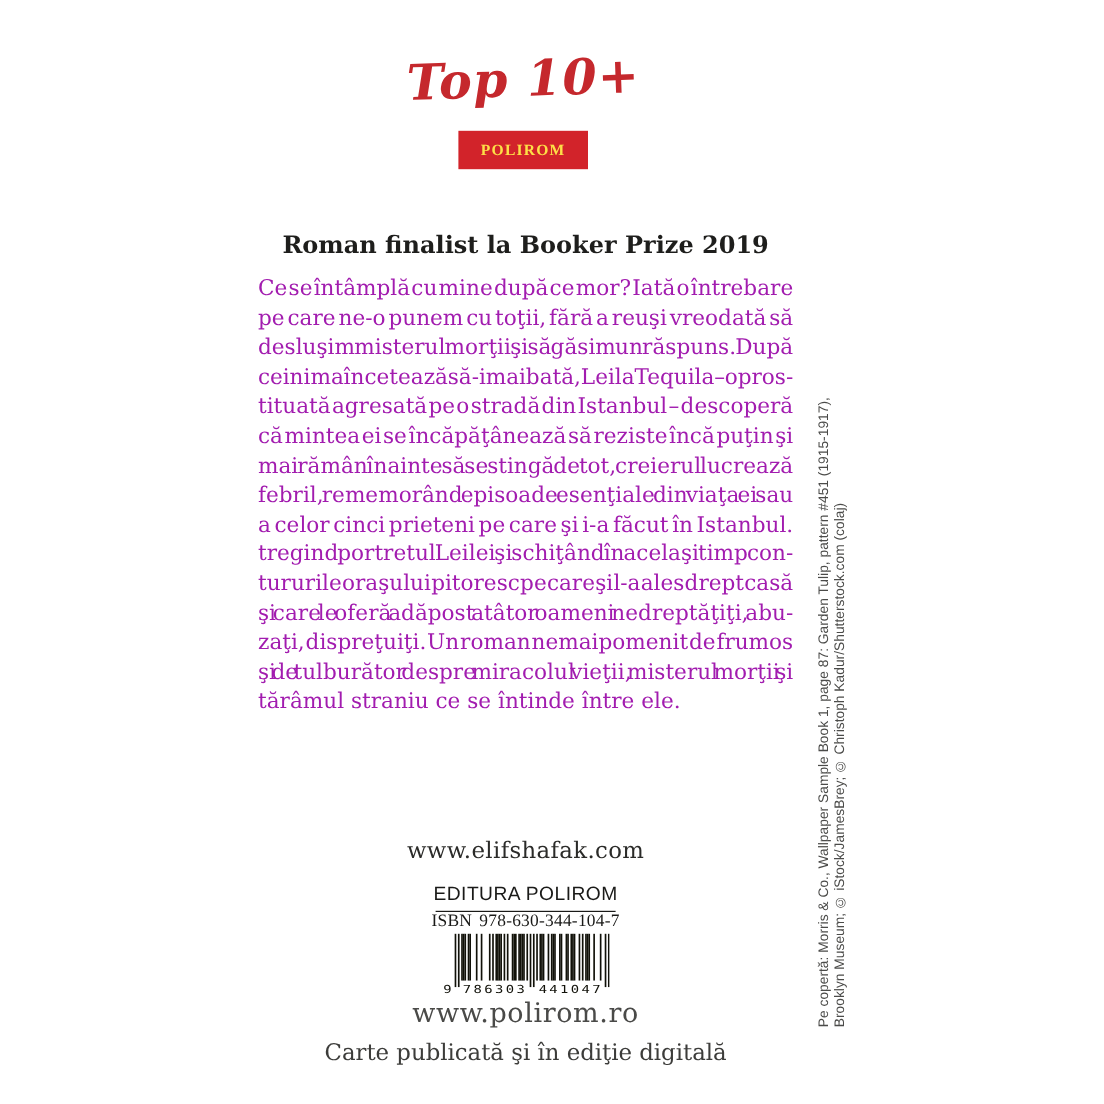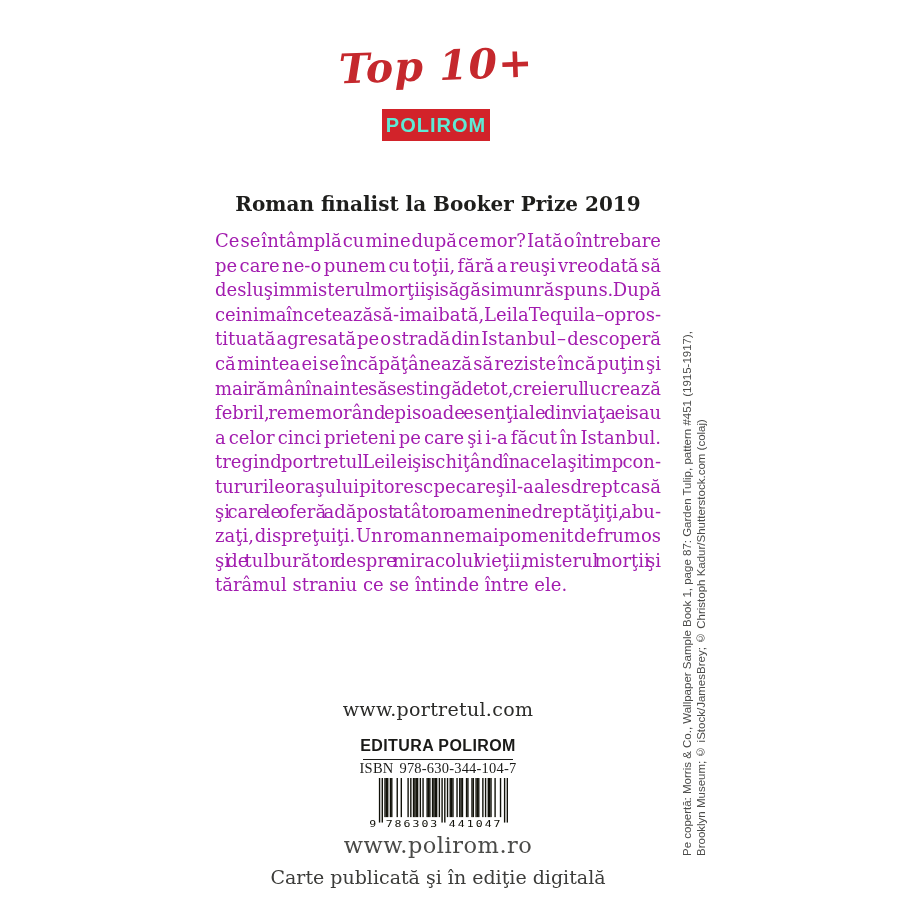--- a/index.html
+++ b/index.html
@@ -29,23 +29,23 @@
   .logo-wrap {
     position: absolute; top: 109px; left: 0; width: 872px;
     display: flex; justify-content: center;
   }
   .polirom-box {
     width: 108px; height: 32px;
     background: #d2232a;
     display: flex; align-items: center; justify-content: center;
   }
   .polirom-box span {
-    font-family: Liberation Sans, sans-serif;
-    font-weight: bold; font-size: 20px; letter-spacing: 1px;
-    color: #5eead4;
+    font-family: Liberation Serif, serif;
+    font-weight: bold; font-size: 13px; letter-spacing: 1px;
+    color: #fde047;
   }
 
   
   .heading {
     position: absolute; top: 192px; left: 0; width: 876px;
     text-align: center;
     font-weight: bold; font-size: 20px;
     color: #1e1e1c;
   }
 
@@ -62,21 +62,21 @@
 
   
   .footer {
     position: absolute; left: 215px; top: 698px; width: 446px;
     text-align: center;
   }
   .site-author { font-size: 19px; color: #2b2b29; letter-spacing: 0.3px; }
   .editura {
     margin-top: 17px;
     font-family: "Liberation Sans", sans-serif;
-    font-weight: bold; font-size: 16px; letter-spacing: 0.4px;
+    font-weight: normal; font-size: 16px; letter-spacing: 0.4px;
     color: #1a1a18;
   }
   .isbn-block { margin-top: 4px; display: inline-block; }
   .isbn-rule { border-top: 1.5px solid #1a1a18; width: 150px; margin: 0 auto; }
   .isbn-text {
     font-family: "Liberation Serif", serif;
     font-size: 14.5px; color: #1a1a18; margin-top: 0px; letter-spacing: 0.2px;
   }
   .isbn-text .gap { display: inline-block; width: 6px; }
   svg.barcode { width: 140px; height: 50px; display: block; margin: 1px auto 0; }
@@ -128,21 +128,21 @@
     <div class="body-line" style="word-spacing: -2.68906px;"><span>a celor cinci prieteni pe care şi i-a făcut în Istanbul.</span></div>
     <div class="body-line" style="word-spacing: -6.55469px;"><span>tregind portretul Leilei şi schiţând în acelaşi timp con-</span></div>
     <div class="body-line" style="word-spacing: -5.53646px;"><span>tururile oraşului pitoresc pe care şi l-a ales drept casă</span></div>
     <div class="body-line" style="word-spacing: -8.33789px;"><span>şi care le oferă adăpost atâtor oameni nedreptăţiţi, abu-</span></div>
     <div class="body-line" style="word-spacing: -5.01562px;"><span>zaţi, dispreţuiţi. Un roman nemaipomenit de frumos</span></div>
     <div class="body-line" style="word-spacing: -9.5293px;"><span>şi de tulburător despre miracolul vieţii, misterul morţii şi</span></div>
     <div class="body-line last"><span>tărâmul straniu ce se întinde între ele.</span></div>
   </div>
 
 <div class="footer">
-  <div class="site-author">www.portretul.com</div>
+  <div class="site-author">www.elifshafak.com</div>
   <div class="editura">EDITURA POLIROM</div>
   <div class="isbn-block">
     <div class="isbn-rule"></div>
     <div class="isbn-text"><span>ISBN</span><span class="gap"></span><span>978-630-344-104-7</span></div>
     <svg class="barcode" id="barcode" viewBox="0 0 103 46" preserveAspectRatio="none">
         <rect x="8" y="0" width="1.02" height="41" fill="#111109"></rect>
         <rect x="10" y="0" width="1.02" height="41" fill="#111109"></rect>
         <rect x="12" y="0" width="1.02" height="36" fill="#111109"></rect>
         <rect x="13" y="0" width="1.02" height="36" fill="#111109"></rect>
         <rect x="14" y="0" width="1.02" height="36" fill="#111109"></rect>

